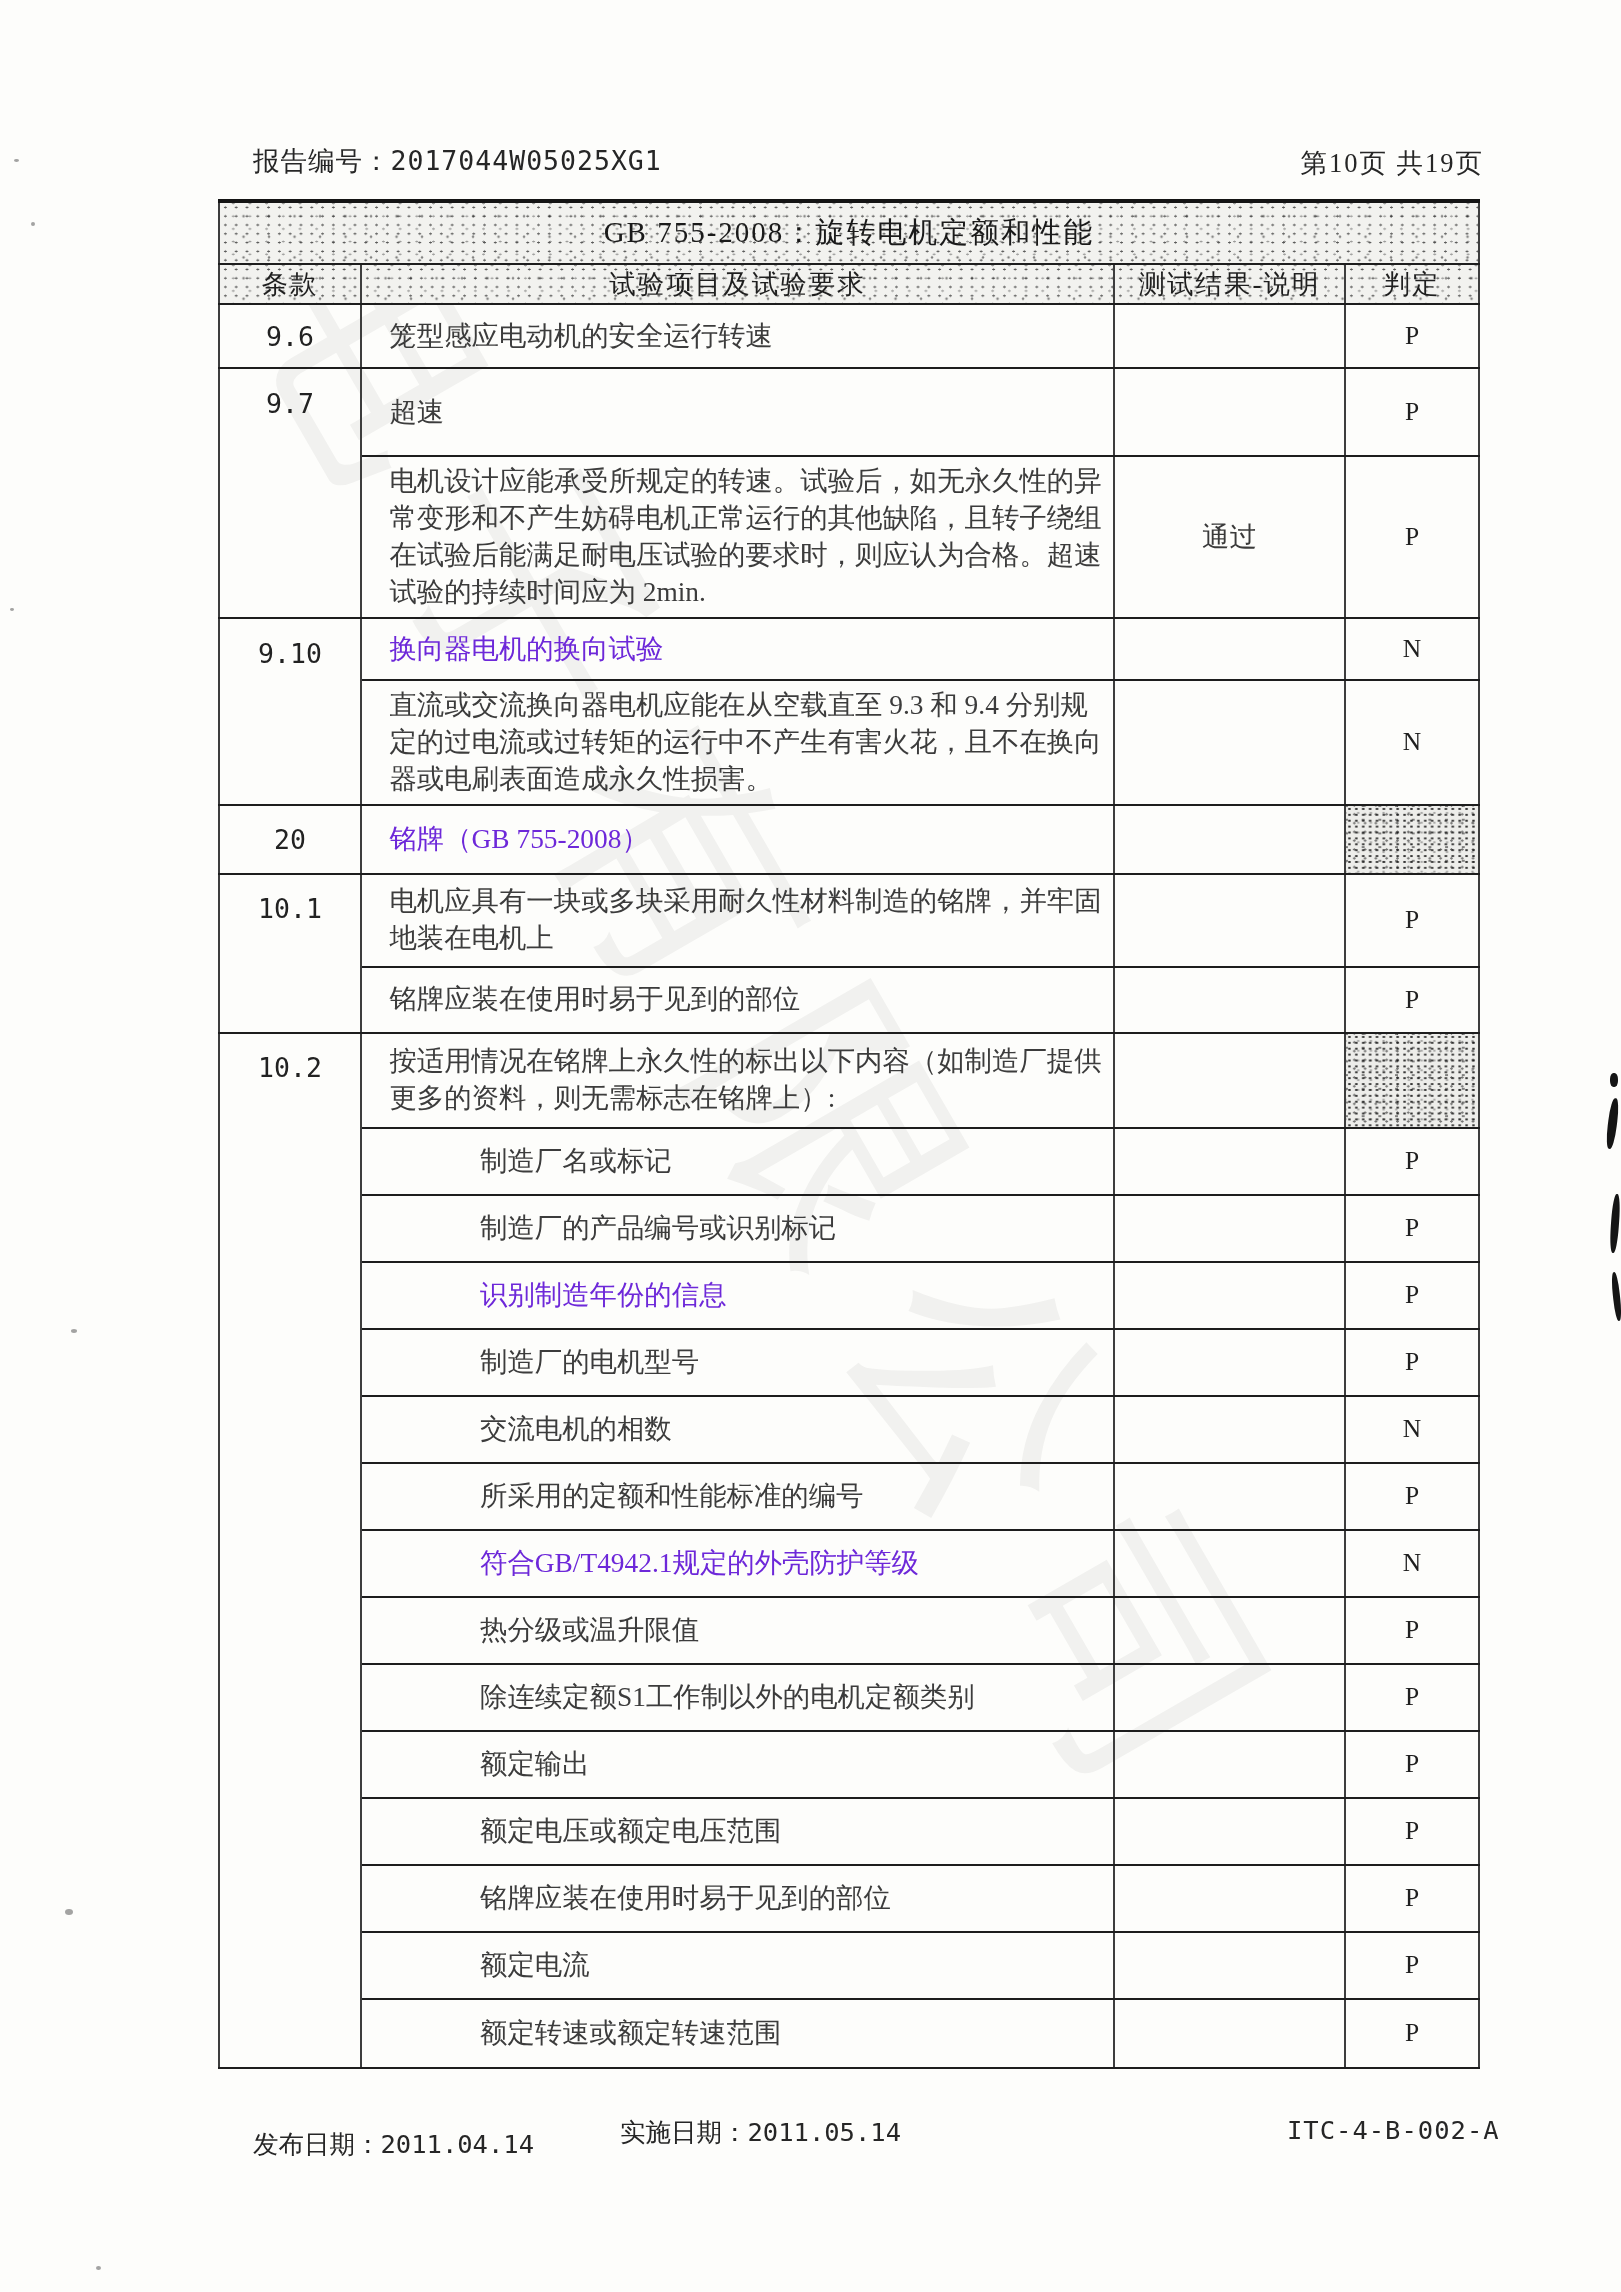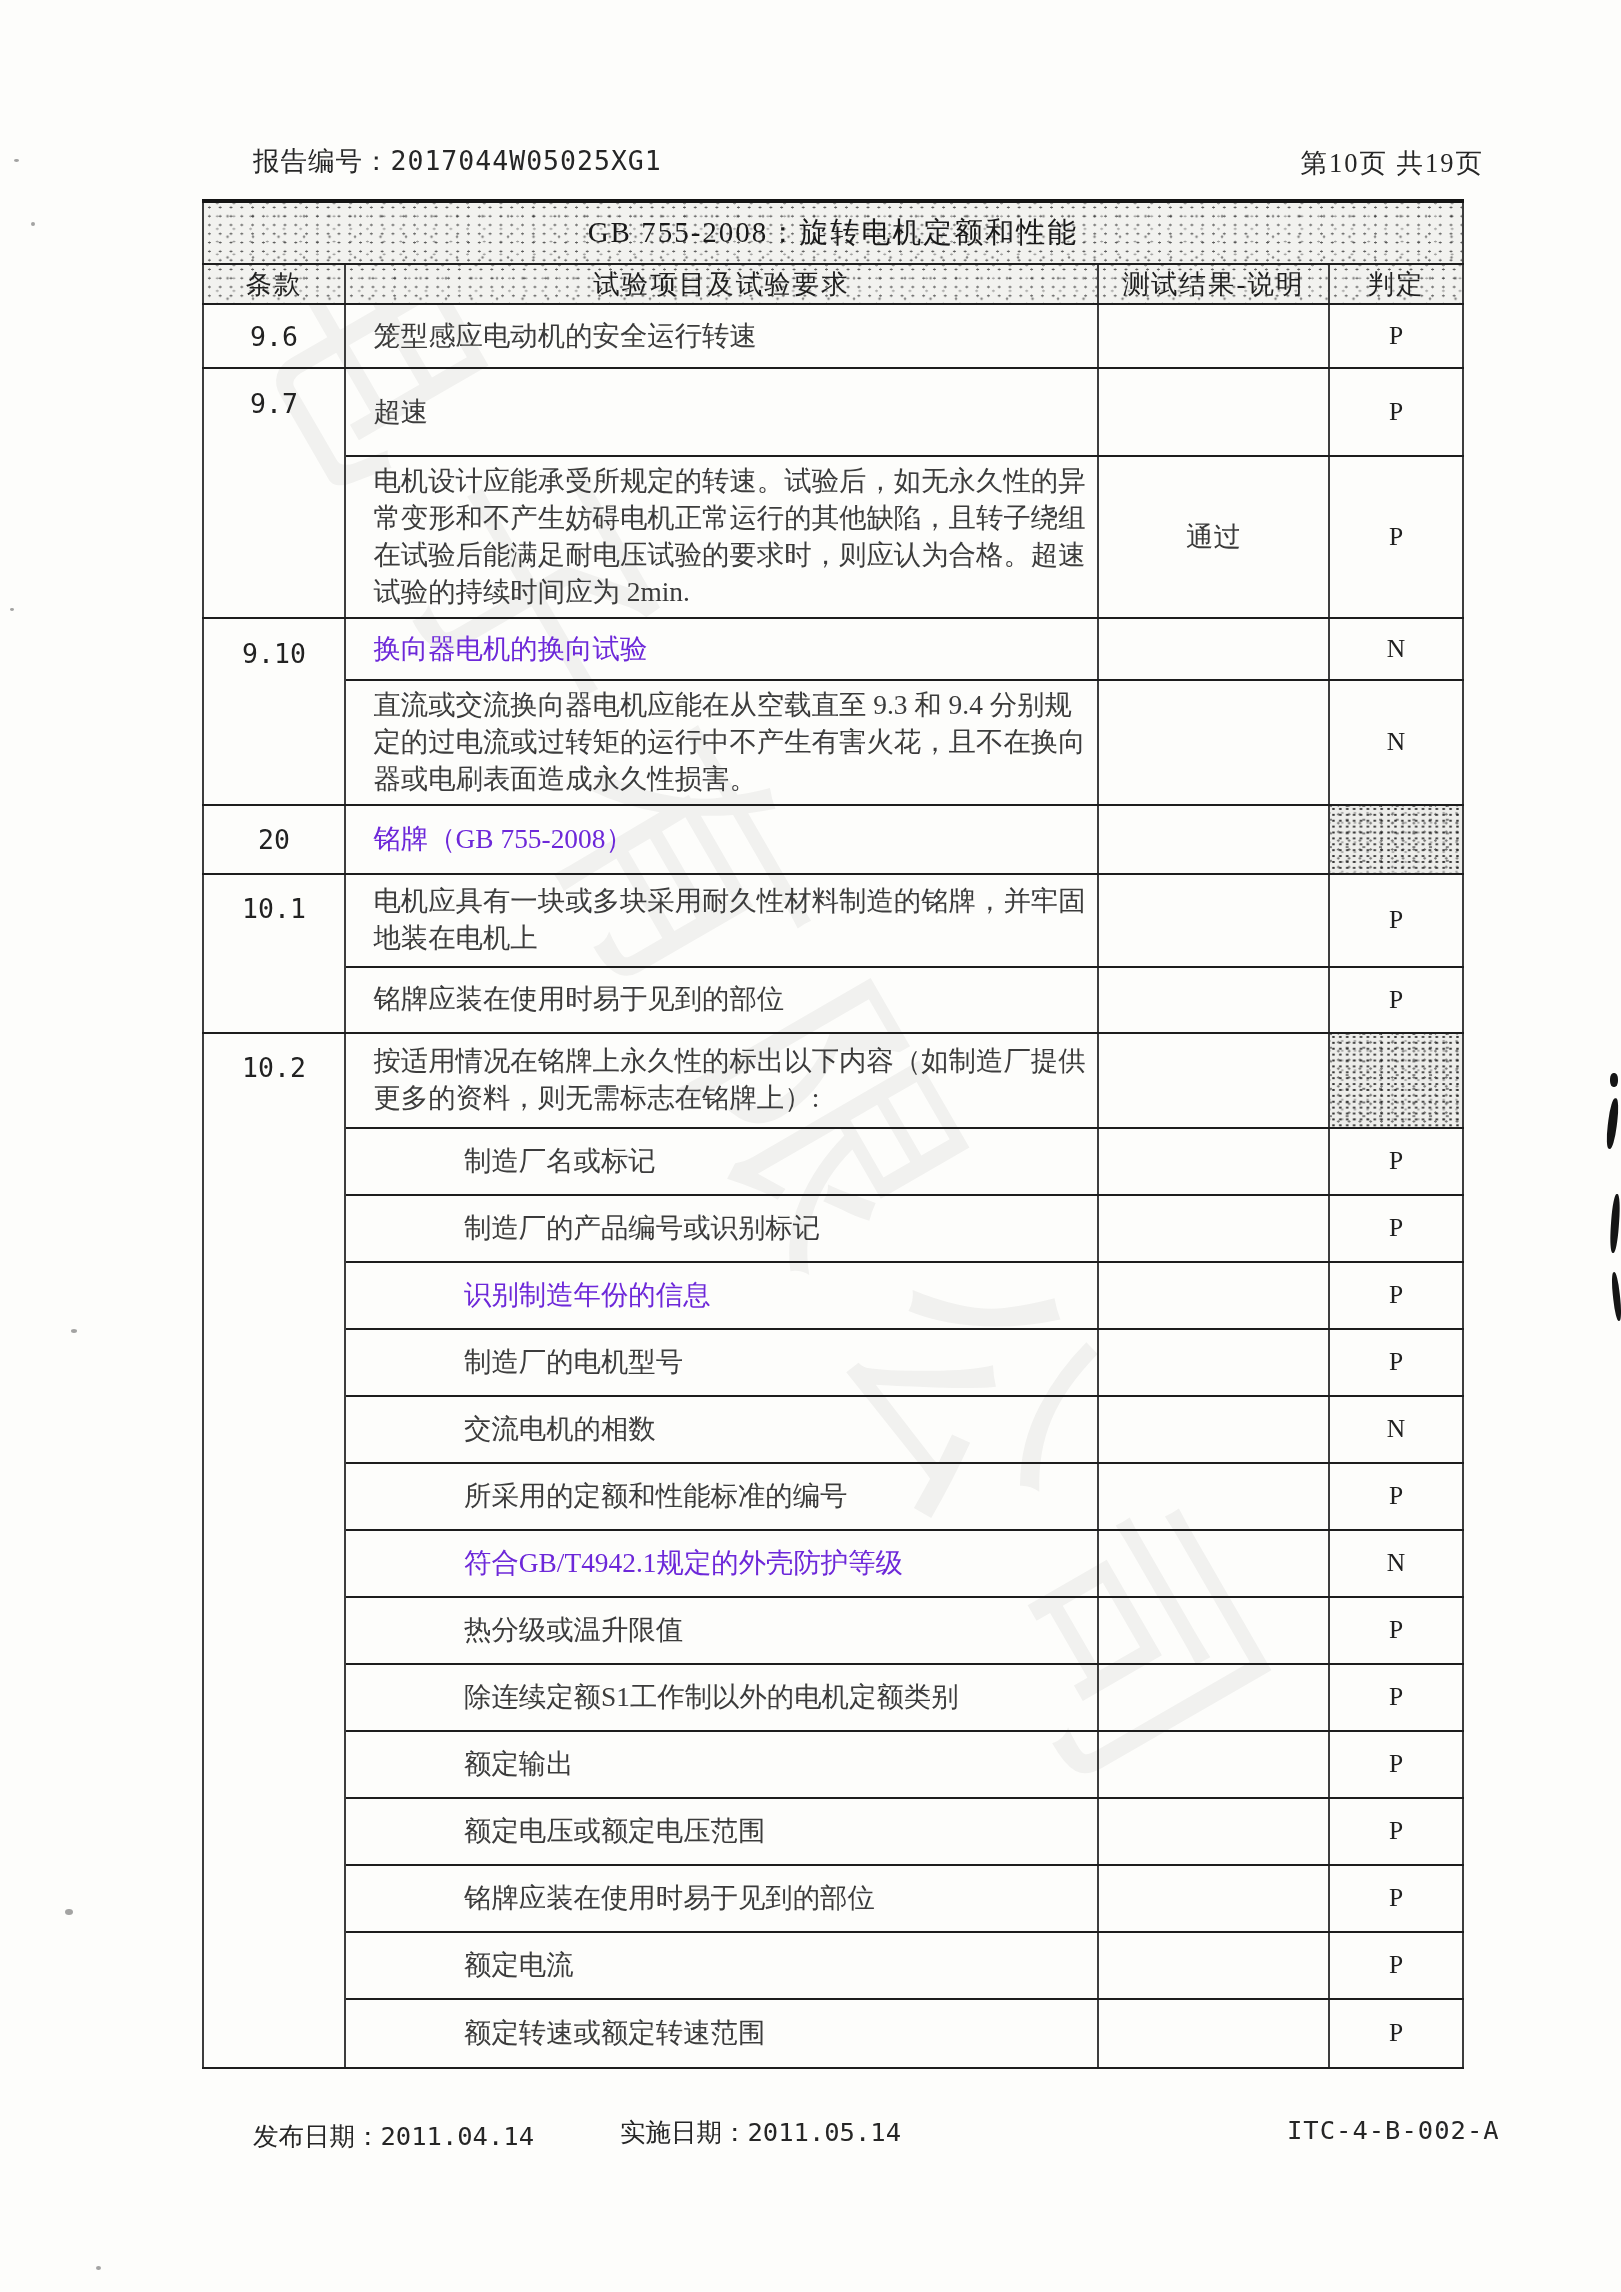--- a/index.html
+++ b/index.html
@@ -9,37 +9,37 @@
     background:#fdfdfb;
     font-family:"Liberation Serif","DejaVu Serif",serif;
     color:#262626;
     overflow:hidden;
   }
   
   .top-line{position:absolute;top:143px;left:253px;font-size:26.5px;letter-spacing:1px;white-space:nowrap;}
   .report-number{font-family:"DejaVu Sans Mono","Liberation Mono",monospace;font-size:26.5px;letter-spacing:1px;}
   .page-indicator{position:absolute;top:145px;right:137px;font-size:26.5px;letter-spacing:2px;white-space:nowrap;}
   .footer-line{position:absolute;top:2115px;left:0;width:1621px;height:39px;font-size:25.5px;white-space:nowrap;}
-  .footer-issue{position:absolute;left:253px;top:4px;}
+  .footer-issue{position:absolute;left:253px;top:12px;}
   .footer-impl{position:absolute;left:620px;top:0;}
   .footer-code{position:absolute;left:1287px;top:0;font-family:"DejaVu Sans Mono","Liberation Mono",monospace;letter-spacing:1px;}
   .mono-date{font-family:"DejaVu Sans Mono","Liberation Mono",monospace;letter-spacing:0;}
   
   .watermark{
     position:absolute;left:421px;top:167px;
     font-size:250px;line-height:250px;letter-spacing:54px;
     color:rgba(55,55,55,0.060);
     transform:rotate(60deg);transform-origin:0 0;
     white-space:nowrap;z-index:0;pointer-events:none;
   }
   .edge-mark{position:absolute;background:#151515;border-radius:45%;z-index:3;}
   .speck{position:absolute;background:#8c8c8c;border-radius:50%;z-index:3;opacity:.8;}
   
   table.report{
-    position:absolute;left:202px;top:199px;z-index:1;
+    position:absolute;left:218px;top:199px;z-index:1;
     width:1260px;table-layout:fixed;border-collapse:collapse;
     background:transparent;
   }
   table.report{border:2.9px solid #141414;border-top-width:4.9px;}
   td{
     border-left:2px solid #3d3d3d;border-right:2px solid #3d3d3d;
     border-top:2.9px solid #1d1d1d;border-bottom:2.9px solid #1d1d1d;
     vertical-align:middle;overflow:hidden;
     background:transparent;
   }

